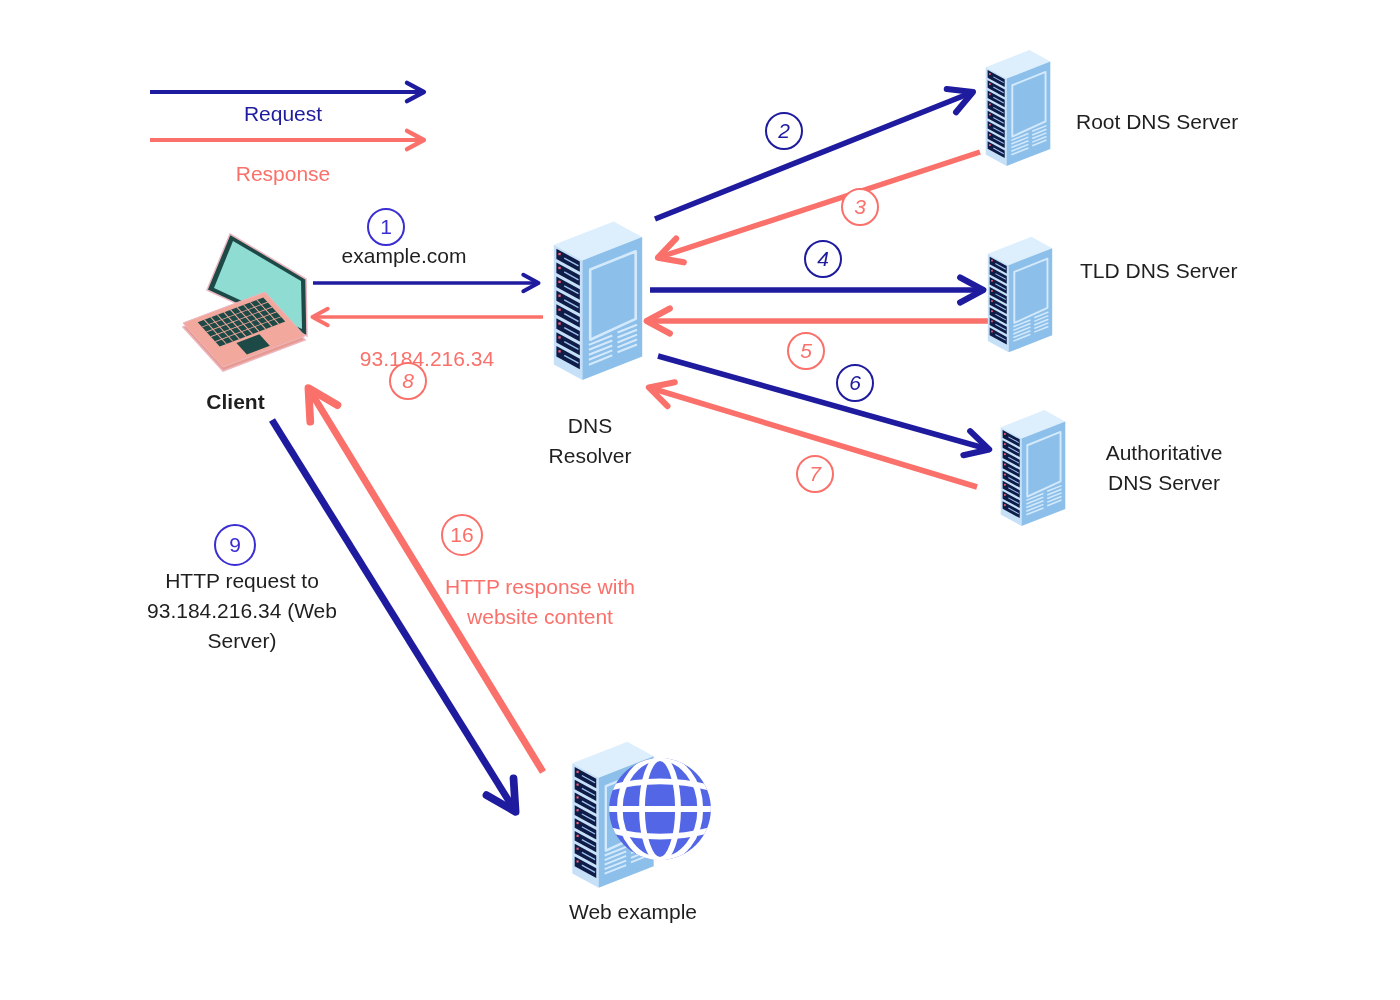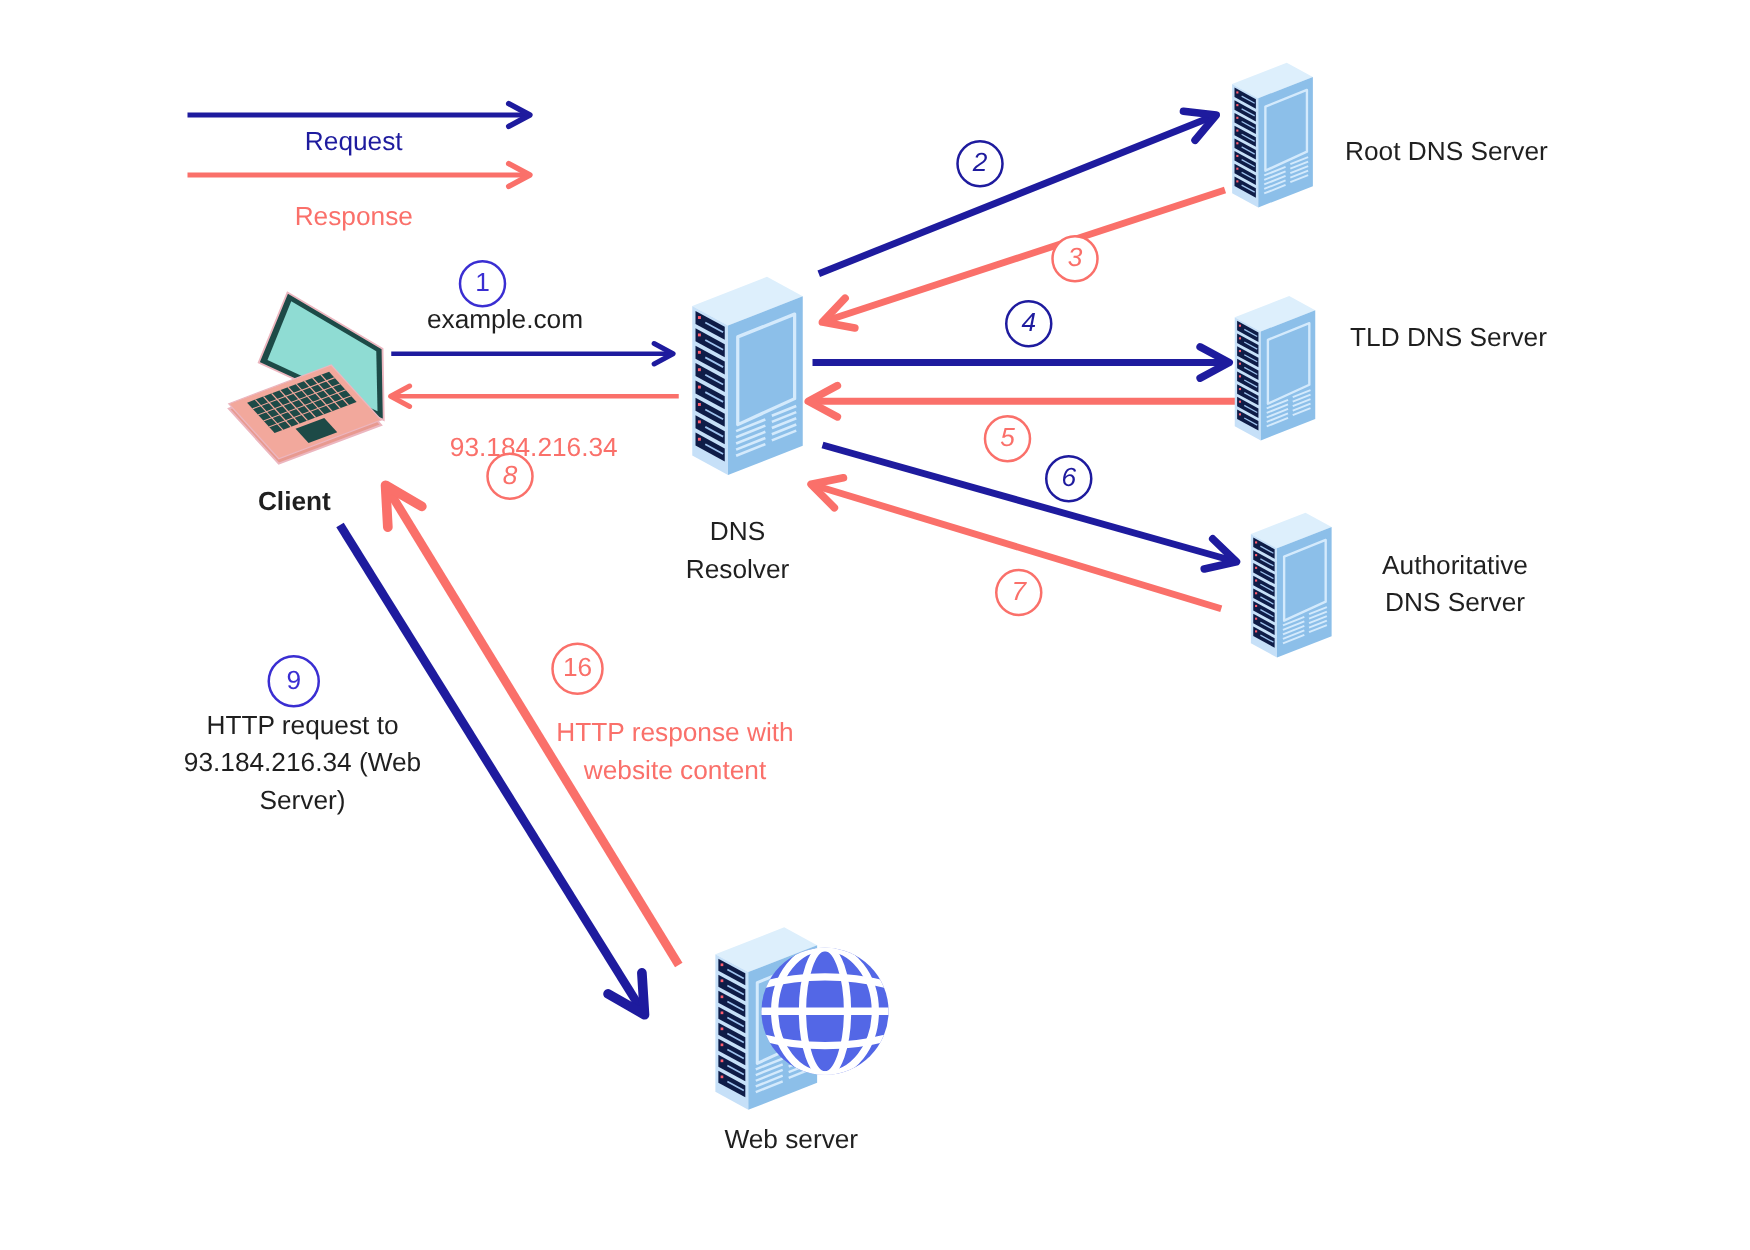--- a/index.html
+++ b/index.html
@@ -165,21 +165,21 @@
   </svg>
 
   <div class="lbl req-text" style="left:198px;top:99px;width:170px;">Request</div>
   <div class="lbl res-text" style="left:198px;top:146px;width:170px;">Response</div>
 
   <div class="lbl" style="left:158px;top:387px;width:155px;font-weight:bold;">Client</div>
   <div class="lbl" style="left:535px;top:411px;width:110px;">DNS Resolver</div>
   <div class="lbl nowrap" style="left:1076px;top:87px;margin-top:20px;">Root DNS Server</div>
   <div class="lbl nowrap" style="left:1080px;top:256px;">TLD DNS Server</div>
   <div class="lbl" style="left:1084px;top:438px;width:160px;">Authoritative DNS Server</div>
-  <div class="lbl nowrap" style="left:553px;top:897px;width:160px;">Web server</div>
+  <div class="lbl nowrap" style="left:553px;top:897px;width:160px;">Web example</div>
 
   <div class="lbl italic" style="left:314px;top:241px;width:180px;">example.com</div>
   <div class="lbl italic res-text" style="left:337px;top:331px;width:180px;">93.184.216.34</div>
   <div class="lbl" style="left:128px;top:566px;width:228px;">HTTP request to 93.184.216.34 (Web Server)</div>
   <div class="lbl res-text" style="left:424px;top:559px;width:232px;">HTTP response with website content</div>
 
   <div class="circle d38 c-bright" style="left:367px;top:208px;">
       <span>1</span>
     </div>
   <div class="circle d38 c-navy" style="left:765px;top:112px;">

